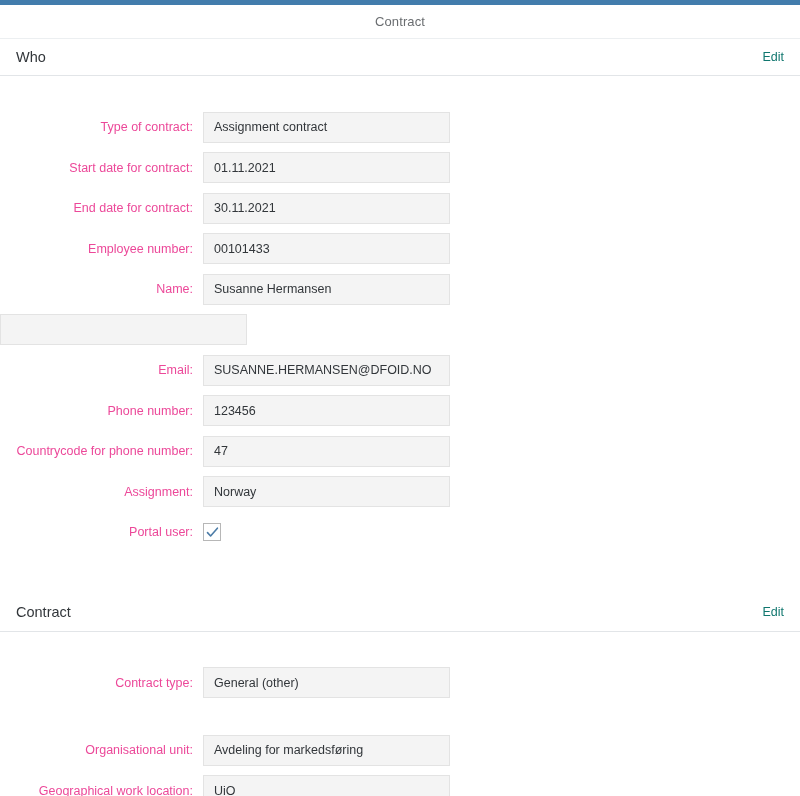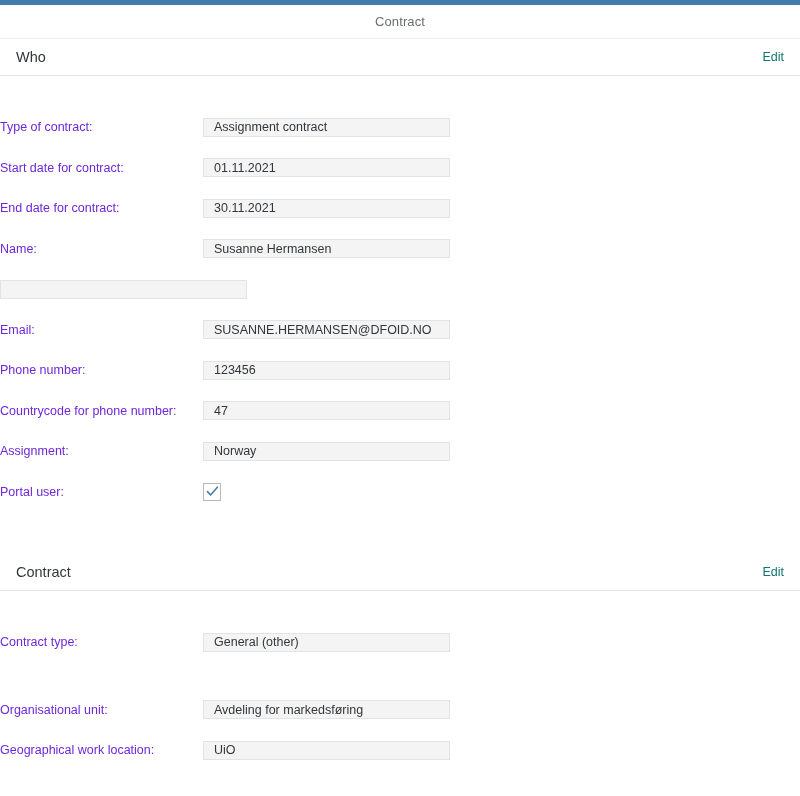--- a/index.html
+++ b/index.html
@@ -71,30 +71,30 @@
   .form-row {
     display: flex;
     align-items: center;
     height: 40.5px;
   }
   .form-row.extra-gap-before {
     margin-top: 27px;
   }
   .form-row .field-label {
     width: 203px;
-    text-align: left;
+    text-align: right;
     font-size: 12.5px;
-    color: #6d28d9;
+    color: #ec4899;
     padding-right: 10px;
     box-sizing: border-box;
     white-space: nowrap;
   }
   .form-row .field-value {
     width: 247px;
-    height: 19px;
+    height: 31px;
     box-sizing: border-box;
     background: #f4f4f4;
     border: 1px solid #e3e3e3;
     display: flex;
     align-items: center;
     padding: 0 10px;
     font-size: 12.5px;
     color: #32363a;
     white-space: nowrap;
     overflow: hidden;
@@ -148,20 +148,24 @@
   <div class="form-row">
     <div class="field-label">Start date for contract:</div>
     <div class="field-value">01.11.2021</div>
   </div>
 
   <div class="form-row">
     <div class="field-label">End date for contract:</div>
     <div class="field-value">30.11.2021</div>
   </div>
 
+  <div class="form-row">
+    <div class="field-label">Employee number:</div>
+    <div class="field-value">00101433</div>
+  </div>
 
   <div class="form-row">
     <div class="field-label">Name:</div>
     <div class="field-value">Susanne Hermansen</div>
   </div>
 
   <div class="form-row">
     <div class="field-value empty-value"></div>
   </div>
 

